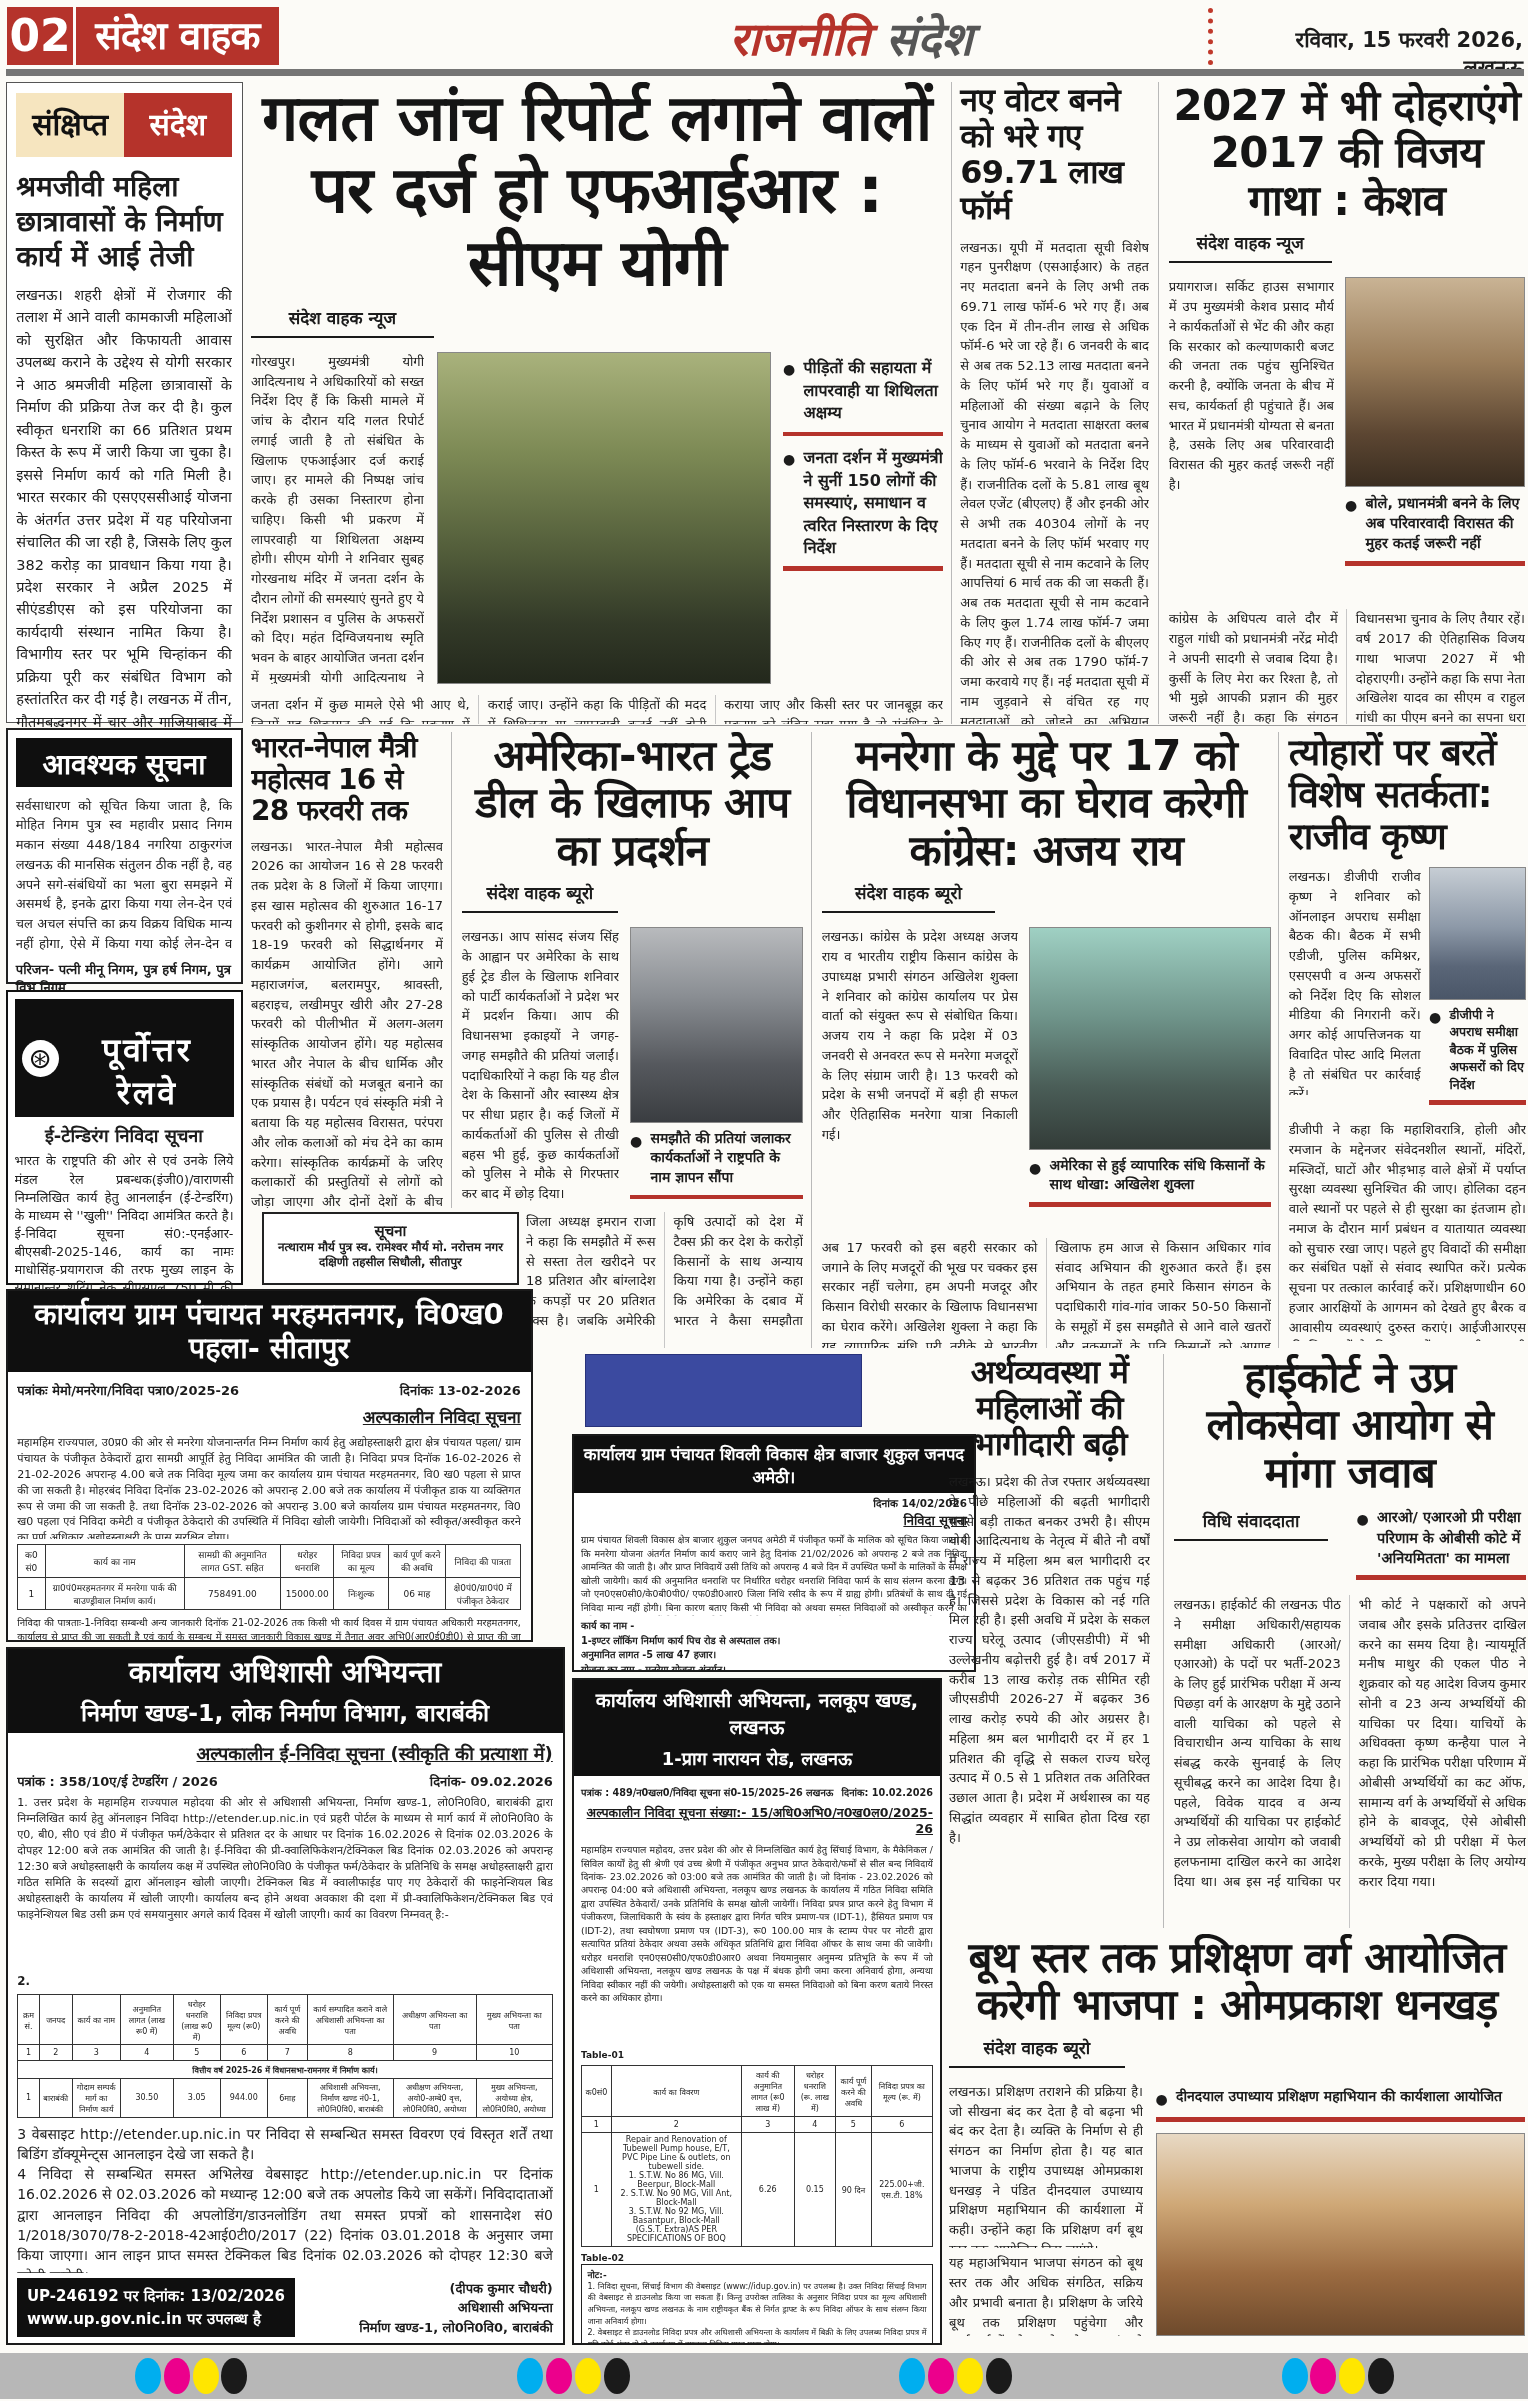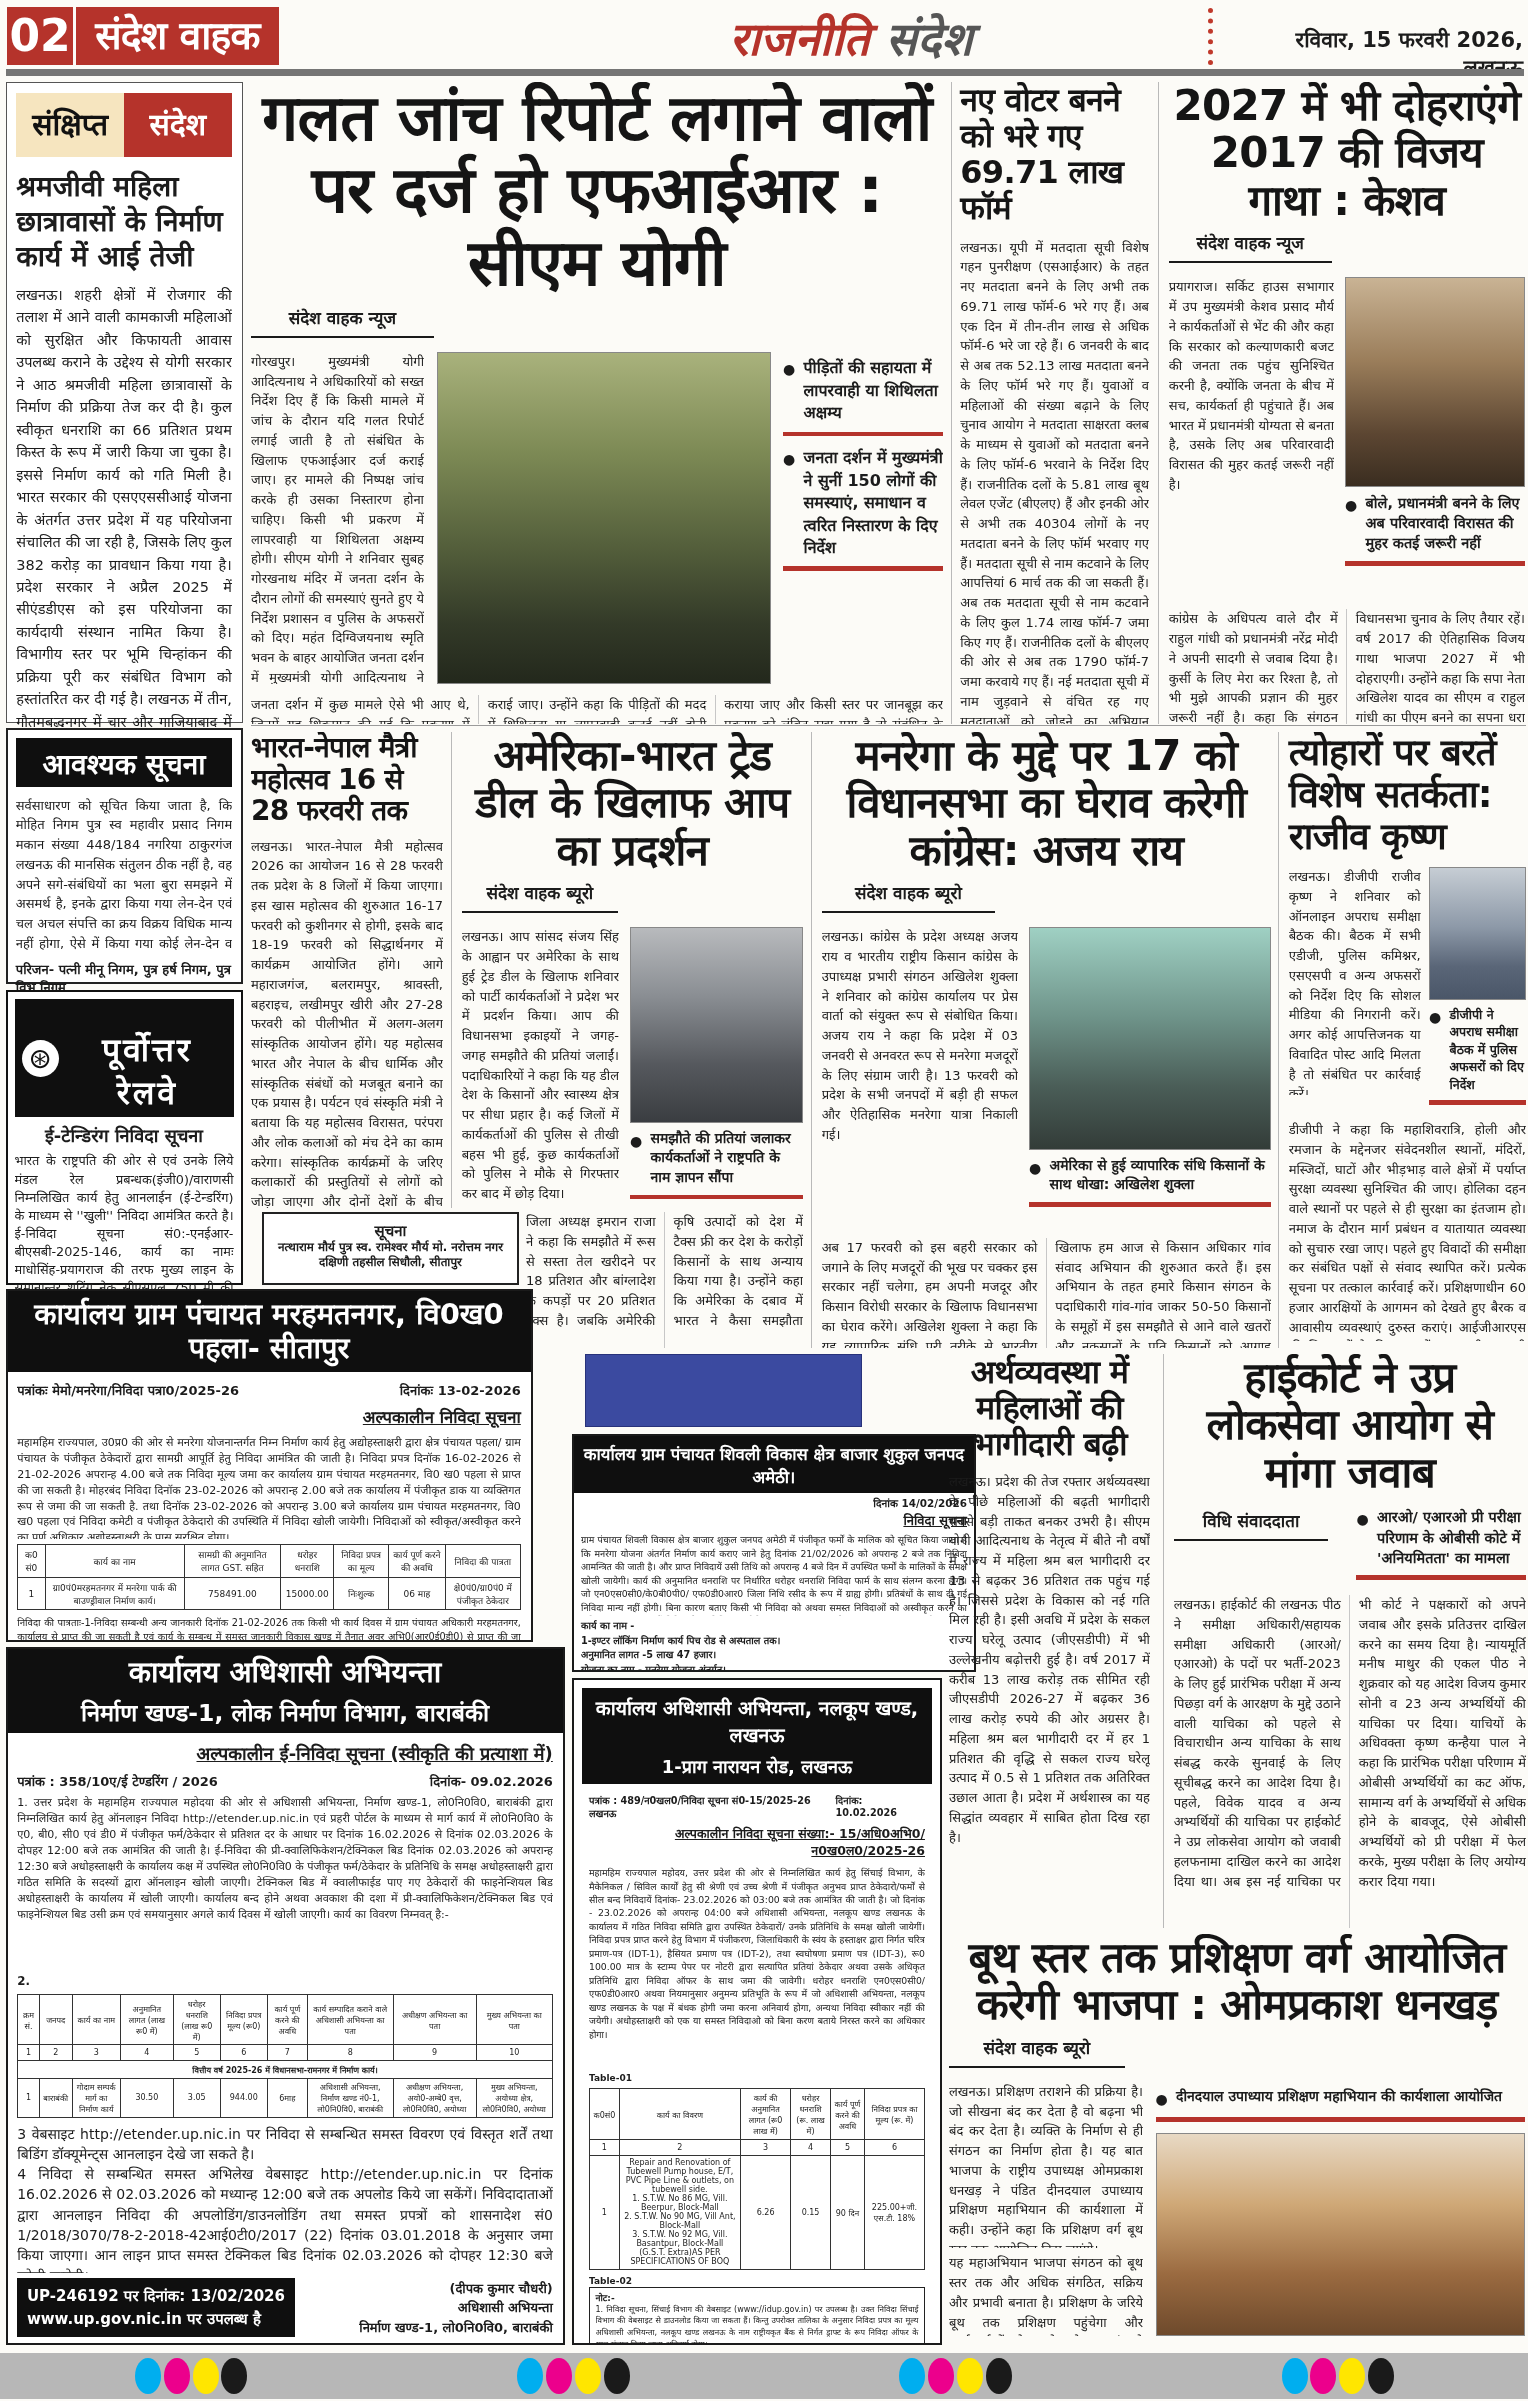--- a/index.html
+++ b/index.html
@@ -353,21 +353,21 @@
         </div>
         <div class="sig">
           <div>(दीपक कुमार चौधरी)</div>
           <div>अधिशासी अभियन्ता</div>
           <div>निर्माण खण्ड-1, लो0नि0वि0, बाराबंकी</div>
         </div>
       </div>
     </div>
   </div>
 
-  <div class="blk tender" style="left:572px;top:1678px;width:370px;height:667px;padding:8px">
+  <div class="blk tender" style="left:572px;top:1678px;width:370px;height:667px;padding:0">
     <div class="blackbar" style="font-size:19.4px;padding:5.5px 2.8px">कार्यालय अधिशासी अभियन्ता, नलकूप खण्ड, लखनऊ</div>
     <div class="blackbar" style="font-size:18px;padding:1.4px 2.8px 5.5px">1-प्राग नारायन रोड, लखनऊ</div>
     <div style="padding:4.2px 7px">
       <div class="tmeta" style="font-size:9.7px">
         <span>पत्रांक : 489/न0खल0/निविदा सूचना सं0-15/2025-26  लखनऊ</span>
         <span>दिनांक: 10.02.2026</span>
       </div>
       <div class="tttl" style="font-size:12.5px">अल्पकालीन निविदा सूचना संख्या:- 15/अधि0अभि0/न0ख0ल0/2025-26</div>
       <div class="tbod" style="height:204px;font-size:9.3px">महामहिम राज्यपाल महोदय, उत्तर प्रदेश की ओर से निम्नलिखित कार्य हेतु सिंचाई विभाग, के मैकेनिकल / सिविल कार्यों हेतु सी श्रेणी एवं उच्च श्रेणी में पंजीकृत अनुभव प्राप्त ठेकेदारो/फर्मों से सील बन्द निविदायें दिनांक- 23.02.2026 को 03:00 बजे तक आमंत्रित की जाती है। जो दिनांक - 23.02.2026 को अपरान्ह 04:00 बजे अधिशासी अभियन्ता, नलकूप खण्ड लखनऊ के कार्यालय में गठित निविदा समिति द्वारा उपस्थित ठेकेदारों/ उनके प्रतिनिधि के समक्ष खोली जायेगीं। निविदा प्रपत्र प्राप्त करने हेतु विभाग में पंजीकरण, जिलाधिकारी के स्वंय के हस्ताक्षर द्वारा निर्गत चरित्र प्रमाण-पत्र (IDT-1), हैसियत प्रमाण पत्र (IDT-2), तथा स्वघोषणा प्रमाण पत्र (IDT-3), रू0 100.00 मात्र के स्टाम्प पेपर पर नोटरी द्वारा सत्यापित प्रतियां ठेकेदार अथवा उसके अधिकृत प्रतिनिधि द्वारा निविदा ऑफर के साथ जमा की जावेगी। धरोहर धनराशि एन0एस0सी0/एफ0डी0आर0 अथवा नियमानुसार अनुमन्य प्रतिभूति के रूप में जो अधिशासी अभियन्ता, नलकूप खण्ड लखनऊ के पक्ष में बंधक होगी जमा करना अनिवार्य होगा, अन्यथा निविदा स्वीकार नहीं की जयेगी। अधोहस्ताक्षरी को एक या समस्त निविदाओ को बिना करण बताये निरस्त करने का अधिकार होगा।</div>
       <div style="font-weight:700;font-size:9px;margin-top:2.8px">Table-01</div>

